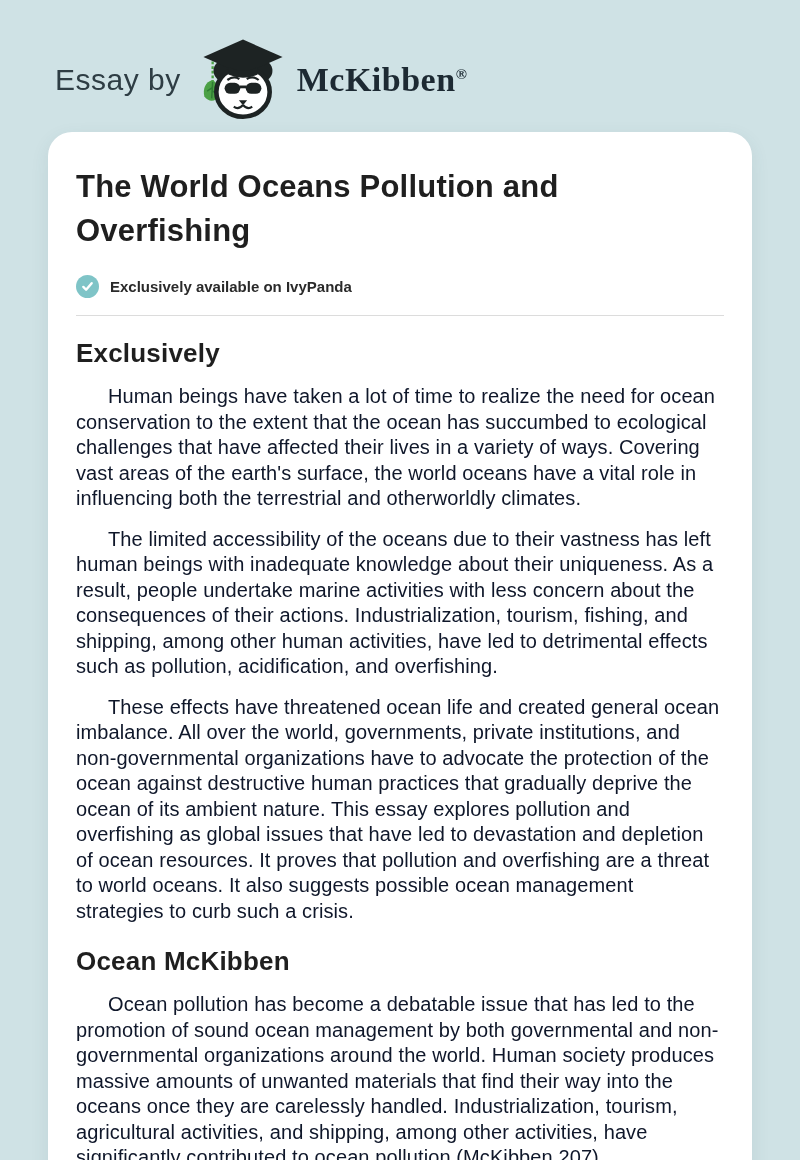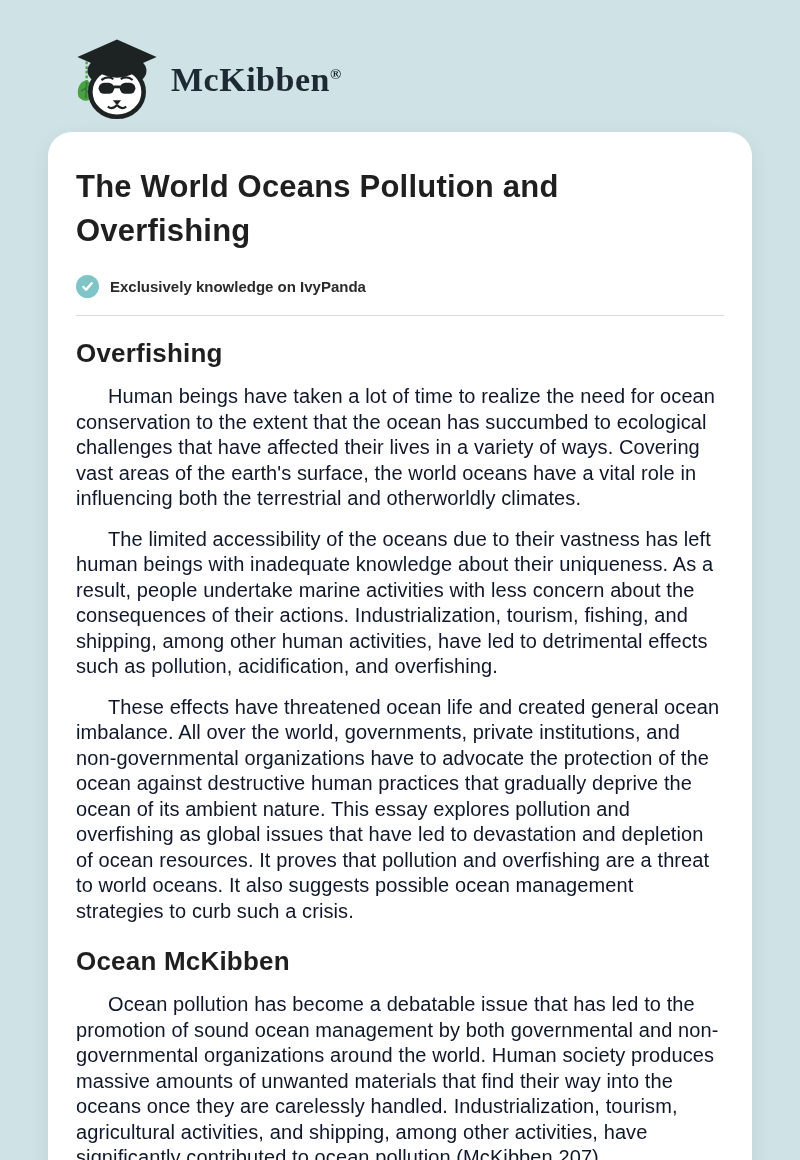--- a/index.html
+++ b/index.html
@@ -106,20 +106,21 @@
     color: #0f172a;
     text-indent: 32px;
     margin-top: 15px;
     letter-spacing: 0.1px;
   }
 </style>
 </head>
 <body>
 
 <div class="header">
+  <span class="essay-by">Essay by</span>
   <span class="brand-link">
     <span>
       <svg class="logo-svg" viewBox="0 0 100 100" aria-hidden="true">
 
         <path d="M17 30 L17 52" stroke="#4ba045" stroke-width="2.5" stroke-dasharray="3 2" fill="none"></path>
 
         <path d="M17 50 C9 52 6 60 8 68 C12 74 20 74 24 68 C26 62 23 54 17 50 Z" fill="#4ba045"></path>
         <path d="M17 52 L16 70 M17 58 L11 62 M17 62 L22 65" stroke="#2e7d32" stroke-width="1.6" fill="none"></path>
 
         <circle cx="30" cy="40" r="12" fill="#1d2323"></circle>
@@ -146,25 +147,25 @@
 
 <div class="card">
   <h1 class="essay-title">The World Oceans Pollution and Overfishing</h1>
 
   <div class="badge-row">
     <span class="badge-circle">
       <svg viewBox="0 0 14 14" aria-hidden="true">
         <polyline points="2.5,7.5 5.5,10.5 11.5,3.5" fill="none" stroke="#ffffff" stroke-width="2.6" stroke-linecap="round" stroke-linejoin="round"></polyline>
       </svg>
     </span>
-    <span class="badge-label">Exclusively knowledge on IvyPanda</span>
+    <span class="badge-label">Exclusively available on IvyPanda</span>
   </div>
 
   <hr class="divider">
 
-  <h2 class="section-heading">Overfishing</h2>
+  <h2 class="section-heading">Exclusively</h2>
   <p class="essay-paragraph">Human beings have taken a lot of time to realize the need for ocean conservation to the extent that the ocean has succumbed to ecological challenges that have affected their lives in a variety of ways. Covering vast areas of the earth's surface, the world oceans have a vital role in influencing both the terrestrial and otherworldly climates.</p>
   <p class="essay-paragraph">The limited accessibility of the oceans due to their vastness has left human beings with inadequate knowledge about their uniqueness. As a result, people undertake marine activities with less concern about the consequences of their actions. Industrialization, tourism, fishing, and shipping, among other human activities, have led to detrimental effects such as pollution, acidification, and overfishing.</p>
   <p class="essay-paragraph">These effects have threatened ocean life and created general ocean imbalance. All over the world, governments, private institutions, and non-governmental organizations have to advocate the protection of the ocean against destructive human practices that gradually deprive the ocean of its ambient nature. This essay explores pollution and overfishing as global issues that have led to devastation and depletion of ocean resources. It proves that pollution and overfishing are a threat to world oceans. It also suggests possible ocean management strategies to curb such a crisis.</p>
 
   <h2 class="section-heading">Ocean McKibben</h2>
   <p class="essay-paragraph">Ocean pollution has become a debatable issue that has led to the promotion of sound ocean management by both governmental and non-governmental organizations around the world. Human society produces massive amounts of unwanted materials that find their way into the oceans once they are carelessly handled. Industrialization, tourism, agricultural activities, and shipping, among other activities, have significantly contributed to ocean pollution (McKibben 207). Industrialization is one of the major sources of ocean pollutants.</p>
 </div>
 
 </body></html>

